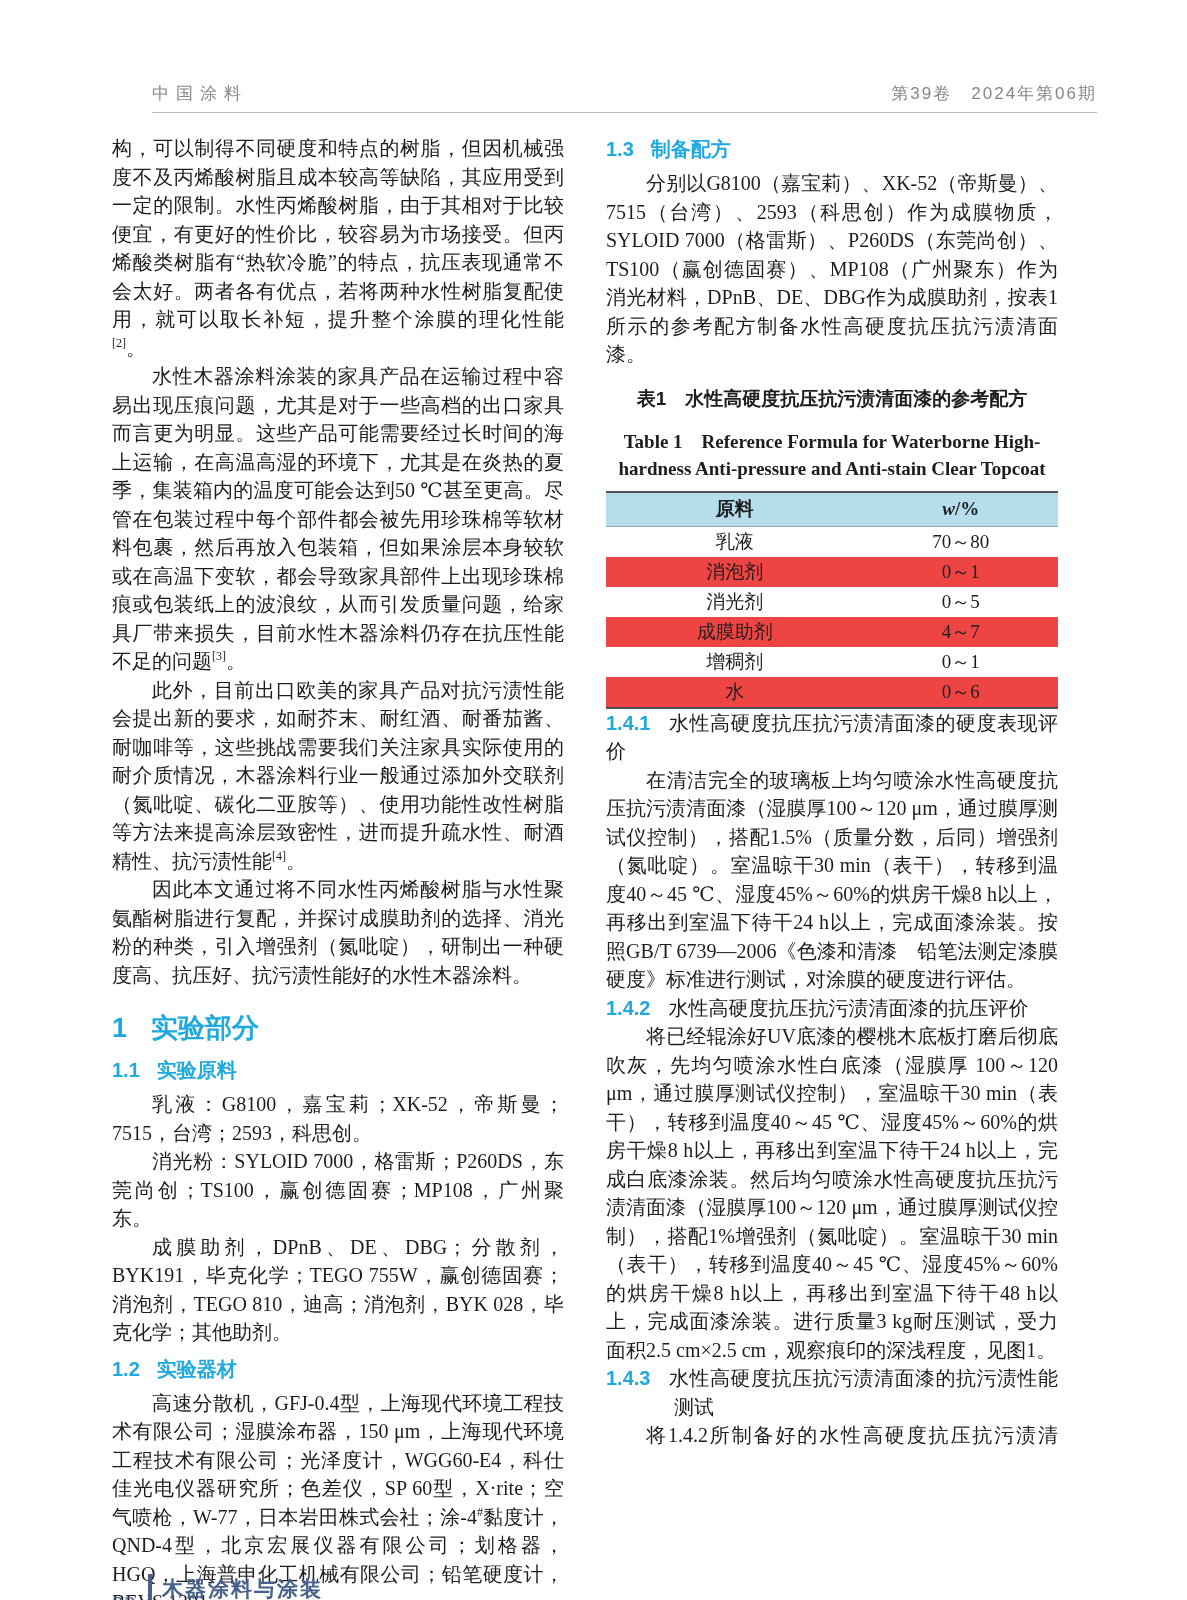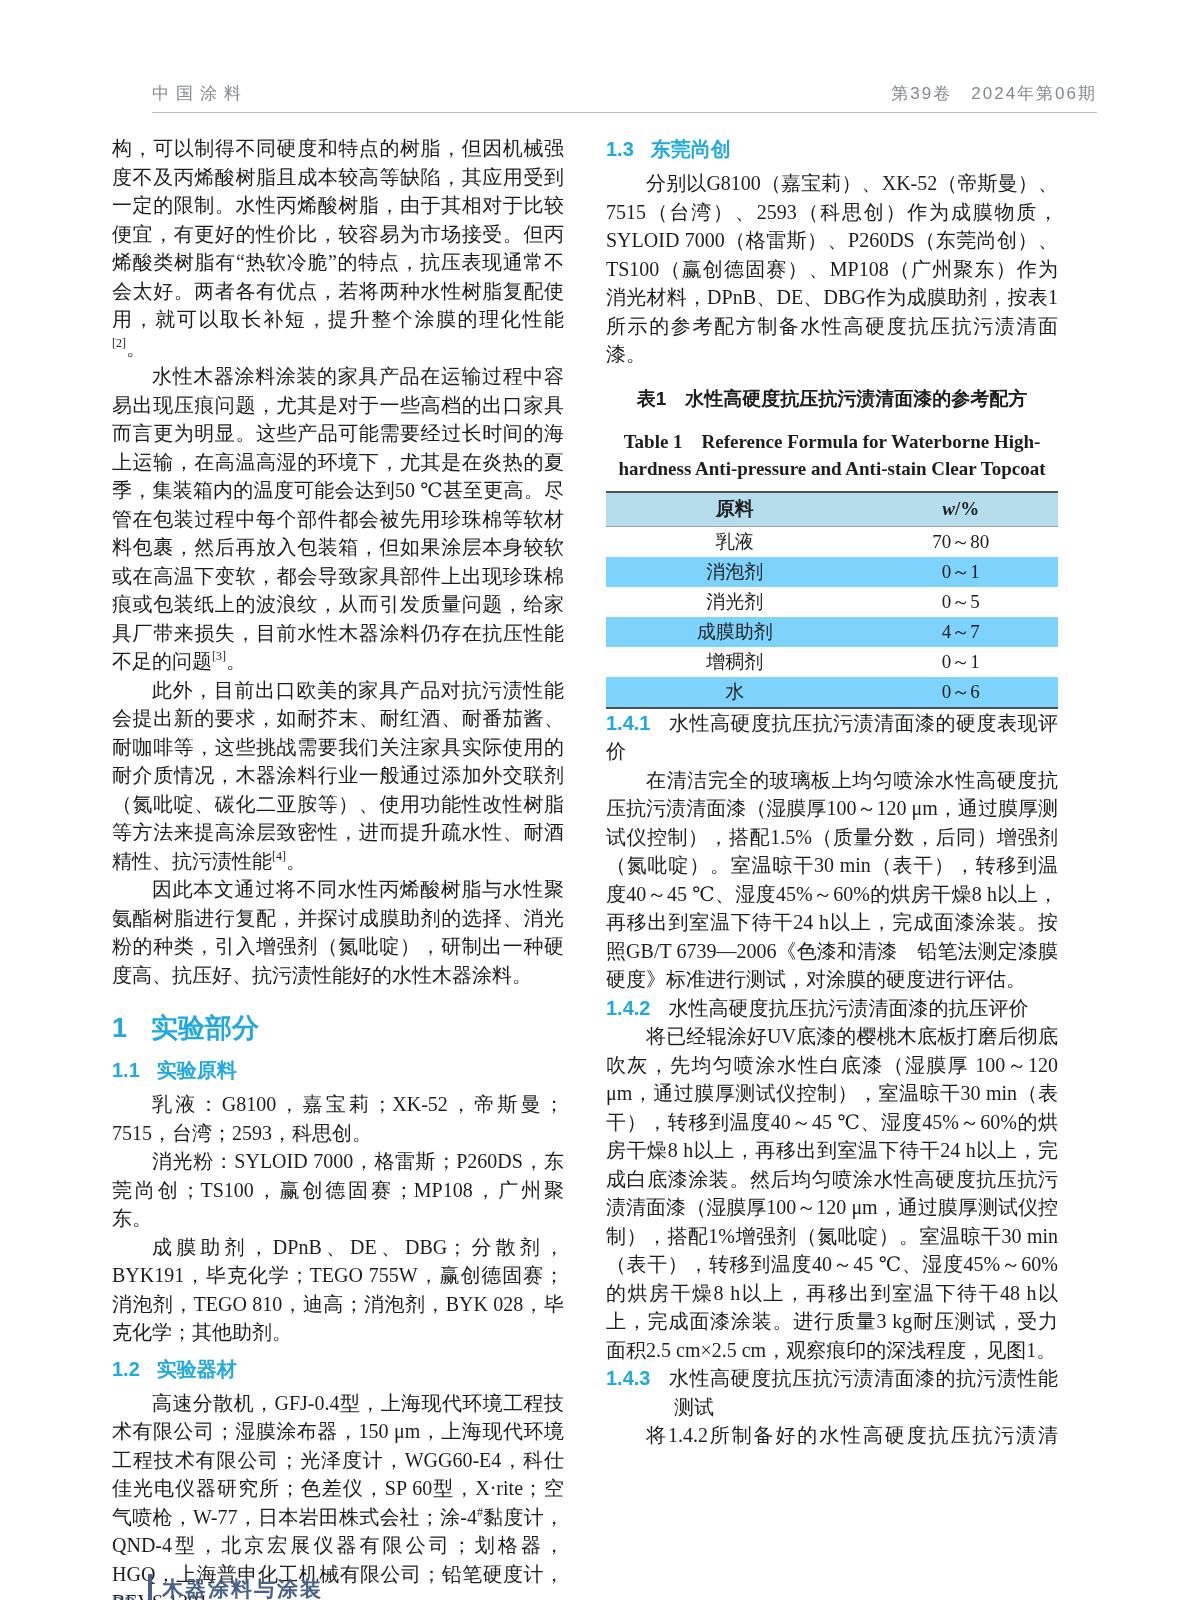--- a/index.html
+++ b/index.html
@@ -54,21 +54,21 @@
   table.t1{
     width:100%;border-collapse:collapse;margin-top:9px;
     border-top:2px solid #4d4f50;border-bottom:2px solid #4d4f50;
     font-size:19px;
   }
   table.t1 th{
     background:#b5ddec;font-weight:bold;height:31px;text-align:center;
     border-bottom:1px solid #9fa3a6;
   }
   table.t1 td{height:28px;text-align:center;}
-  table.t1 tr.even td{background:#7dd3fc;}
+  table.t1 tr.even td{background:#ef4444;}
   table.t1 .c1{width:57%;}
   table.t1 .c2{width:43%;}
   .ital{font-style:italic;}
   
   .footer{
     position:absolute;left:112px;top:1574px;
     display:flex;align-items:center;color:#48618b;
   }
   .footer .pnum{font-size:24px;margin-right:12px;align-self:flex-end;padding-bottom:4px;}
   .footer .bar{width:4px;height:48px;background:#48618b;margin-right:10px;}
@@ -109,21 +109,21 @@
       <p class="para">成膜助剂，DPnB、DE、DBG；分散剂，BYK191，毕克化学；TEGO 755W，赢创德固赛；消泡剂，TEGO 810，迪高；消泡剂，BYK 028，毕克化学；其他助剂。</p>
 
       <h2 class="h2"><span class="num">1.2</span><span>实验器材</span></h2>
 
       <p class="para"><span>高速分散机，GFJ-0.4型，上海现代环境工程技术有限公司；湿膜涂布器，150 μm，上海现代环境工程技术有限公司；光泽度计，WGG60-E4，科仕佳光电仪器研究所；色差仪，SP 60型，X·rite；空气喷枪，W-77，日本岩田株式会社；涂-4</span><sup class="ref">#</sup><span>黏度计，QND-4型，北京宏展仪器有限公司；划格器，HGQ，上海普申化工机械有限公司；铅笔硬度计，BEVS 1301。</span></p>
 
     </div>
 
     <div class="col">
 
-      <h2 class="h2 first"><span class="num">1.3</span><span>东莞尚创</span></h2>
+      <h2 class="h2 first"><span class="num">1.3</span><span>制备配方</span></h2>
 
       <p class="para">分别以G8100（嘉宝莉）、XK-52（帝斯曼）、7515（台湾）、2593（科思创）作为成膜物质，SYLOID 7000（格雷斯）、P260DS（东莞尚创）、TS100（赢创德固赛）、MP108（广州聚东）作为消光材料，DPnB、DE、DBG作为成膜助剂，按表1所示的参考配方制备水性高硬度抗压抗污渍清面漆。</p>
 
       <div class="tblwrap">
         <p class="cap-zh">表1　水性高硬度抗压抗污渍清面漆的参考配方</p>
         <p class="cap-en">Table 1　Reference Formula for Waterborne High-hardness Anti-pressure and Anti-stain Clear Topcoat</p>
         <table class="t1">
           <thead>
             <tr>
               <th class="c1">原料</th>

